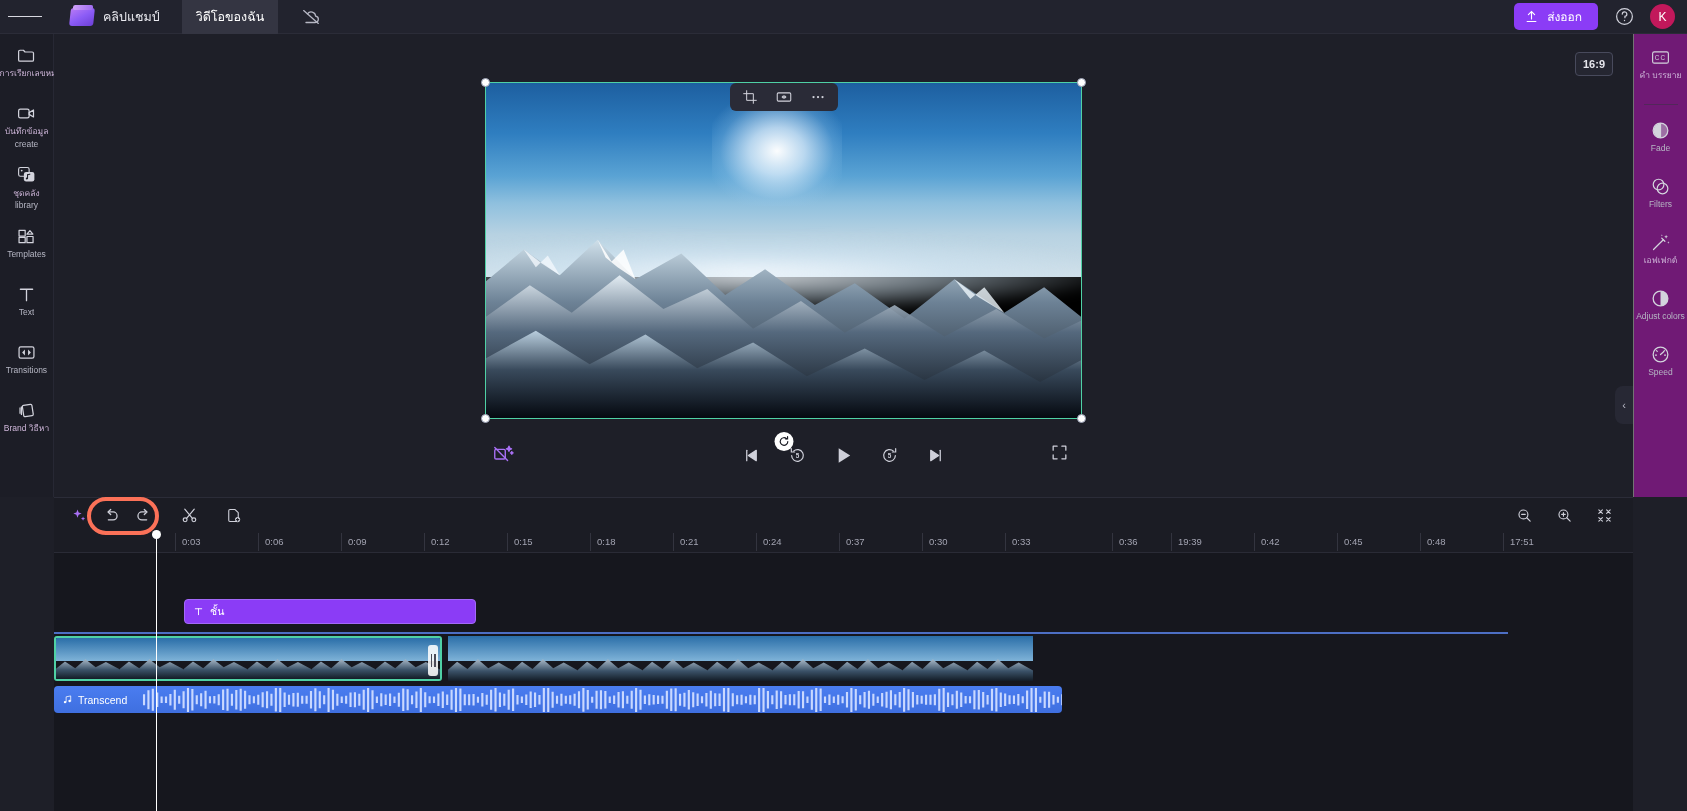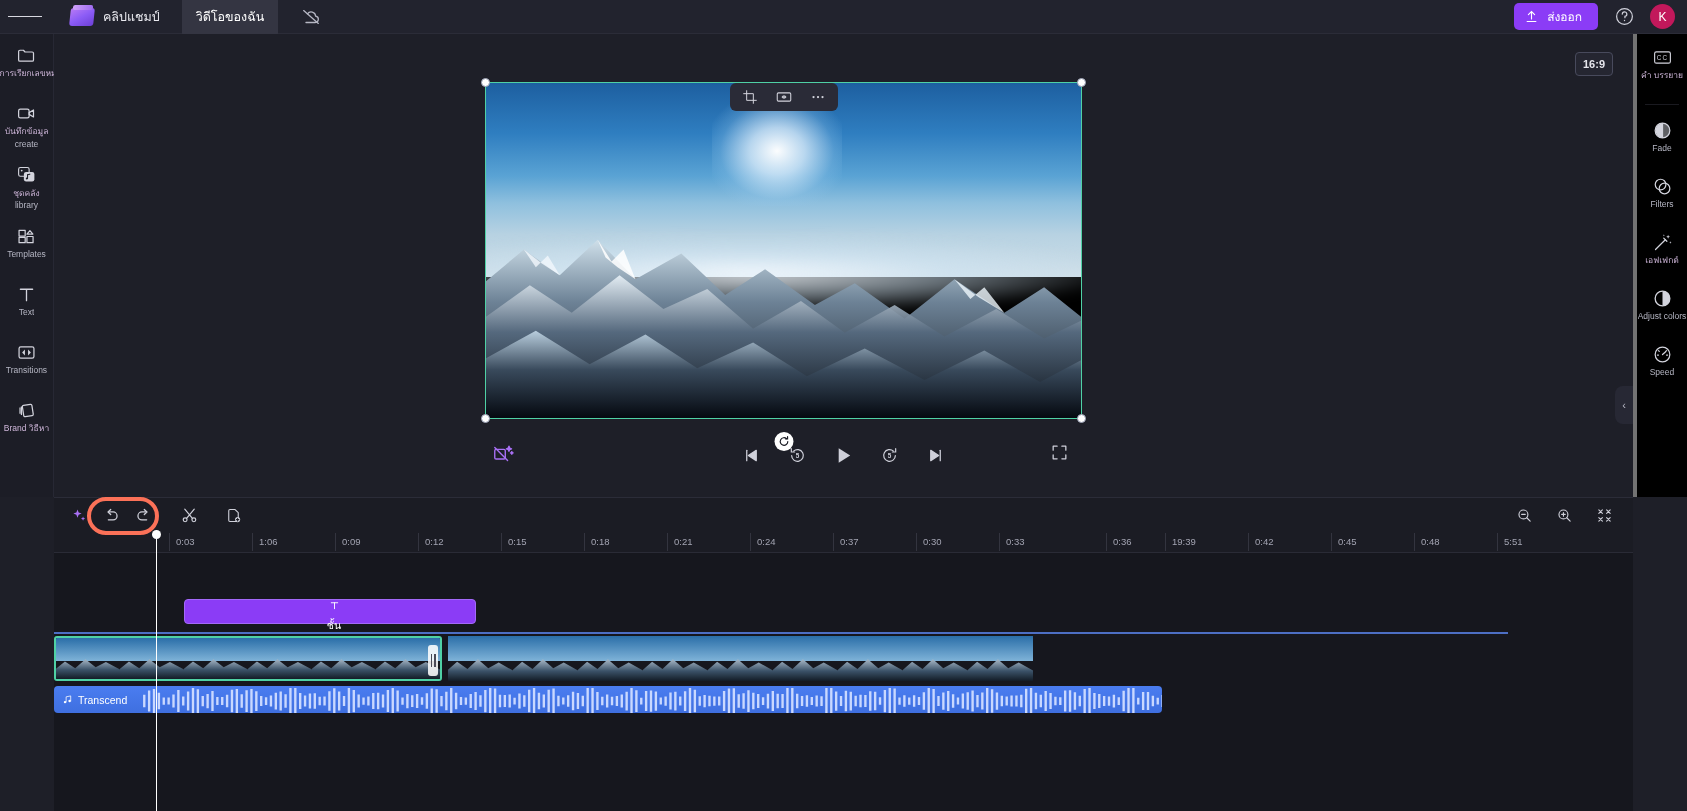--- a/index.html
+++ b/index.html
@@ -67,21 +67,21 @@
   .rail-collapse {
     position: absolute; left: 54px; top: 386px; width: 18px; height: 38px;
     background: #272834; border-radius: 0 8px 8px 0;
     display: flex; align-items: center; justify-content: center; cursor: pointer;
     color: #b6b7c4; font-size: 11px;
   }
 
   
   .right-rail {
     position: absolute; right: 0; top: 34px; width: 54px; height: 463px;
-    background: #000000; border-left: 4px solid #737373;
+    background: #701a75; border-left: 1px solid #737373;
     display: flex; flex-direction: column; align-items: center; padding-top: 12px;
   }
   .right-rail .rail-item { margin-bottom: 12px; }
   .rail-divider { width: 34px; height: 1px; background: #33344080; margin: 2px 0 14px 0; }
   .right-collapse {
     position: absolute; right: 54px; top: 386px; width: 18px; height: 38px;
     background: #272834; border-radius: 8px 0 0 8px;
     display: flex; align-items: center; justify-content: center; cursor: pointer;
     color: #b6b7c4; font-size: 11px;
   }
@@ -171,49 +171,49 @@
 
   .annot-circle {
     position: absolute; left: 87px; top: 497px; width: 72px; height: 38px;
     border: 4px solid #fb7158; border-radius: 22px; pointer-events: none; z-index: 12;
   }
 
   .ruler {
     position: absolute; left: 54px; top: 533px; width: 1579px; height: 20px;
     background: #1b1c24; border-bottom: 1px solid #2a2b36;
   }
-  .tick { position: absolute; top: 3px; font-size: 9.5px; color: #a3a4b2; }
+  .tick { position: absolute; top: 3px; font-size: 9.5px; color: #a3a4b2; margin-left: 6px; }
   .tick::before { content: ""; position: absolute; left: -7px; top: -3px; width: 1px; height: 18px; background: #33343f; }
 
   .tl-body {
     position: absolute; left: 54px; top: 553px; width: 1579px; height: 258px;
     background: #16171e; overflow: hidden;
   }
   .clip-text {
     position: absolute; left: 130px; top: 46px; width: 292px; height: 25px;
     background: #8b3cf6; border-radius: 4px; display: flex; align-items: center;
-    padding-left: 8px; gap: 6px; cursor: pointer; border: 1px solid #a369f8; flex-direction: column;
+    padding-left: 8px; gap: 6px; cursor: pointer; border: 1px solid #a369f8;
   }
   .clip-text .lbl { font-size: 10.5px; color: #fff; }
   .video-track {
     position: absolute; left: 0; top: 83px; width: 1454px; height: 45px;
     display: flex; cursor: pointer;
   }
   .vclip { position: relative; height: 45px; overflow: hidden; display: flex; }
   .vclip.sel { border: 2px solid #4fd1a5; border-radius: 3px; }
   .thumb { width: 65px; height: 100%; position: relative; overflow: hidden; }
   .thumb .tsky { position: absolute; top: 0; left: 0; right: 0; height: 55%; background: linear-gradient(180deg,#2a6ea8,#7fb3d8); }
   .thumb .tmtn { position: absolute; bottom: 0; left: 0; right: 0; height: 55%; background: linear-gradient(180deg,#c8d6e2 0%,#3b5268 60%,#131c26 100%); clip-path: polygon(0 55%,14% 22%,30% 52%,46% 12%,62% 48%,78% 25%,100% 58%,100% 100%,0 100%); }
   .trim-handle {
     position: absolute; right: 2px; top: 7px; width: 10px; height: 31px;
     background: #ffffffdd; border-radius: 3px; display: flex; align-items: center; justify-content: center; gap: 2px;
   }
   .trim-handle i { display: block; width: 1.5px; height: 13px; background: #4a4b58; }
   .audio-track {
-    position: absolute; left: 0; top: 133px; width: 1108px; height: 27px;
+    position: absolute; left: 0; top: 133px; width: 1008px; height: 27px;
     background: linear-gradient(180deg,#4a7df0,#3f6fe0); border-radius: 4px;
     display: flex; align-items: center; padding-left: 8px; gap: 5px; cursor: pointer; overflow: hidden;
   }
   .audio-track .alabel { font-size: 10.5px; color: #fff; z-index: 2; white-space: nowrap; }
   .wave { position: absolute; left: 88px; right: 0; top: 2px; bottom: 2px; }
   .top-line { position: absolute; left: 0; top: 79px; width: 1454px; height: 2px; background: #4d6fc4; }
 
   .playhead { position: absolute; left: 156px; top: 530px; width: 1px; height: 281px; background: #ffffff; z-index: 10; }
   .playhead-knob { position: absolute; left: -4px; top: 0px; width: 9px; height: 9px; background: #fff; border-radius: 50%; }
   svg { display: block; }
@@ -593,36 +593,36 @@
           <path d="M9 4L4 9M4 4l5 5M15 20l5-5M20 20l-5-5M20 4l-5 5M15 4l5 5M4 20l5-5M9 20l-5-5"></path>
         </svg>
       </div>
     </div>
   </div>
 
   <div class="annot-circle"></div>
 
   <div class="ruler">
     <div class="tick" style="left:122px">0:03</div>
-    <div class="tick" style="left:205px">1:06</div>
+    <div class="tick" style="left:205px">0:06</div>
     <div class="tick" style="left:288px">0:09</div>
     <div class="tick" style="left:371px">0:12</div>
     <div class="tick" style="left:454px">0:15</div>
     <div class="tick" style="left:537px">0:18</div>
     <div class="tick" style="left:620px">0:21</div>
     <div class="tick" style="left:703px">0:24</div>
     <div class="tick" style="left:786px">0:37</div>
     <div class="tick" style="left:869px">0:30</div>
     <div class="tick" style="left:952px">0:33</div>
     <div class="tick" style="left:1059px">0:36</div>
     <div class="tick" style="left:1118px">19:39</div>
     <div class="tick" style="left:1201px">0:42</div>
     <div class="tick" style="left:1284px">0:45</div>
     <div class="tick" style="left:1367px">0:48</div>
-    <div class="tick" style="left:1450px">5:51</div>
+    <div class="tick" style="left:1450px">17:51</div>
   </div>
 
   <div class="tl-body">
 
     <div class="clip-text">
       <span>
         <svg width="11" height="11" viewBox="0 0 24 24" fill="none" stroke="#fff" stroke-width="2" stroke-linecap="round">
           <path d="M5 6h14M12 6v13"></path>
         </svg>
       </span>

